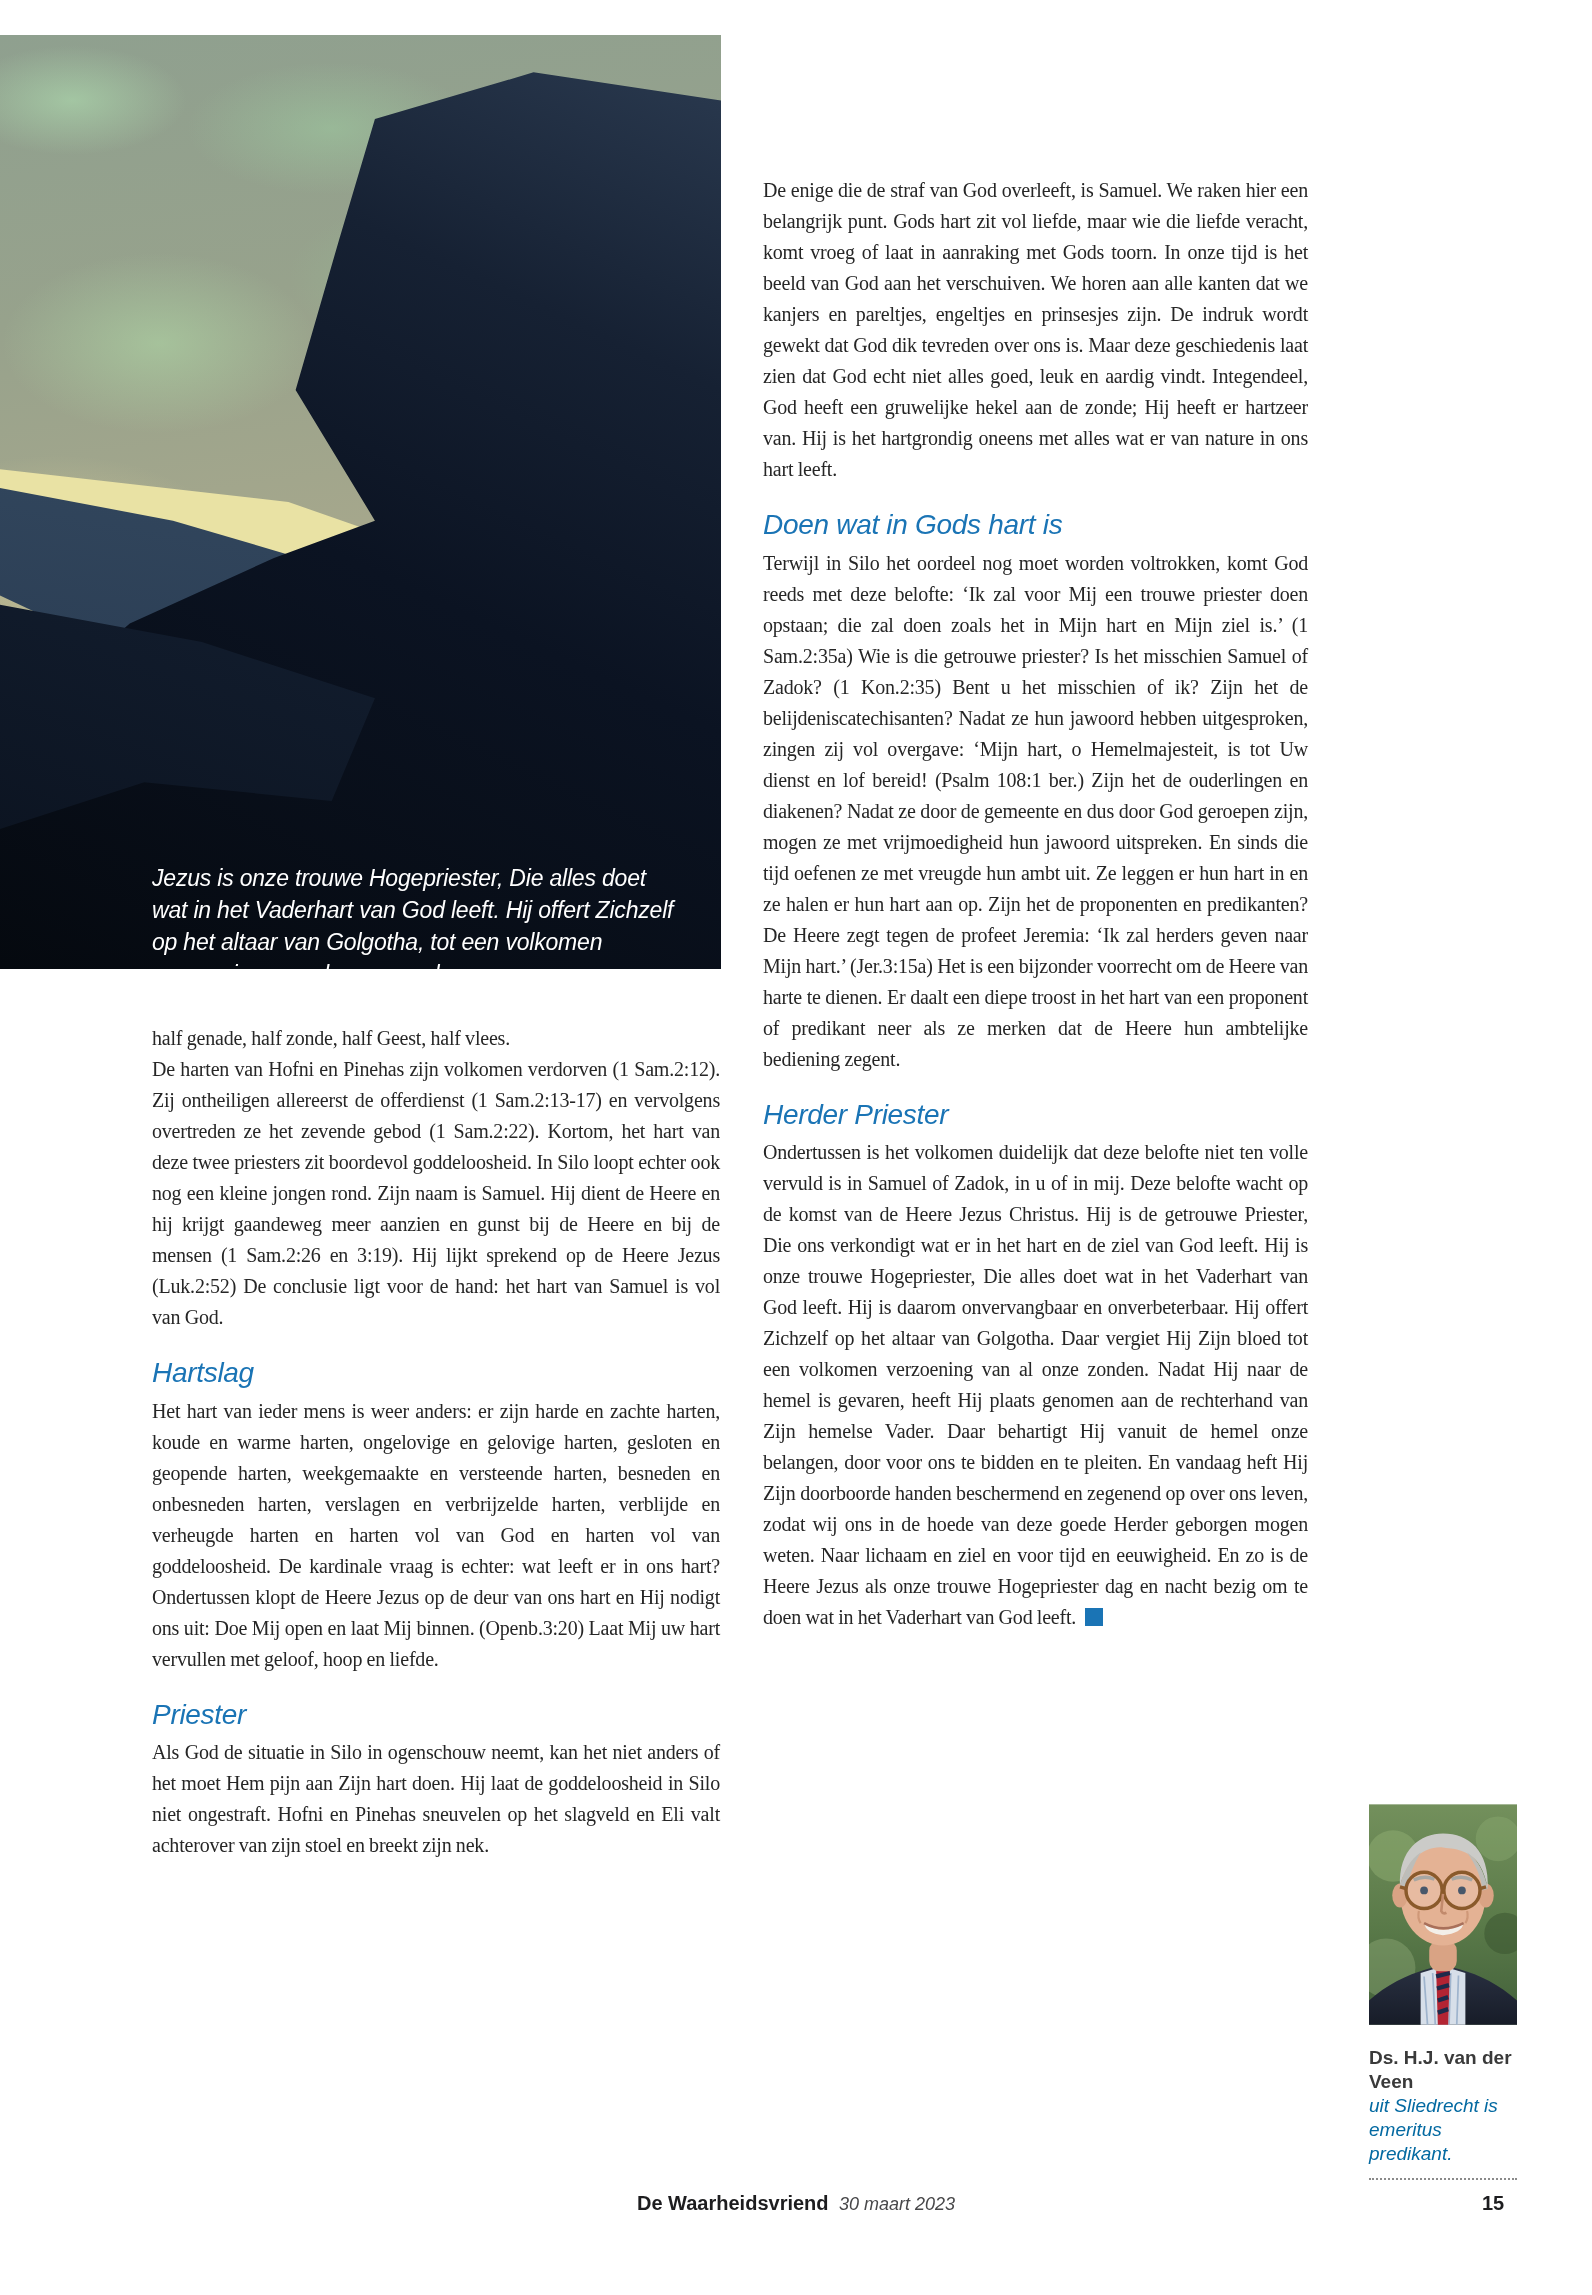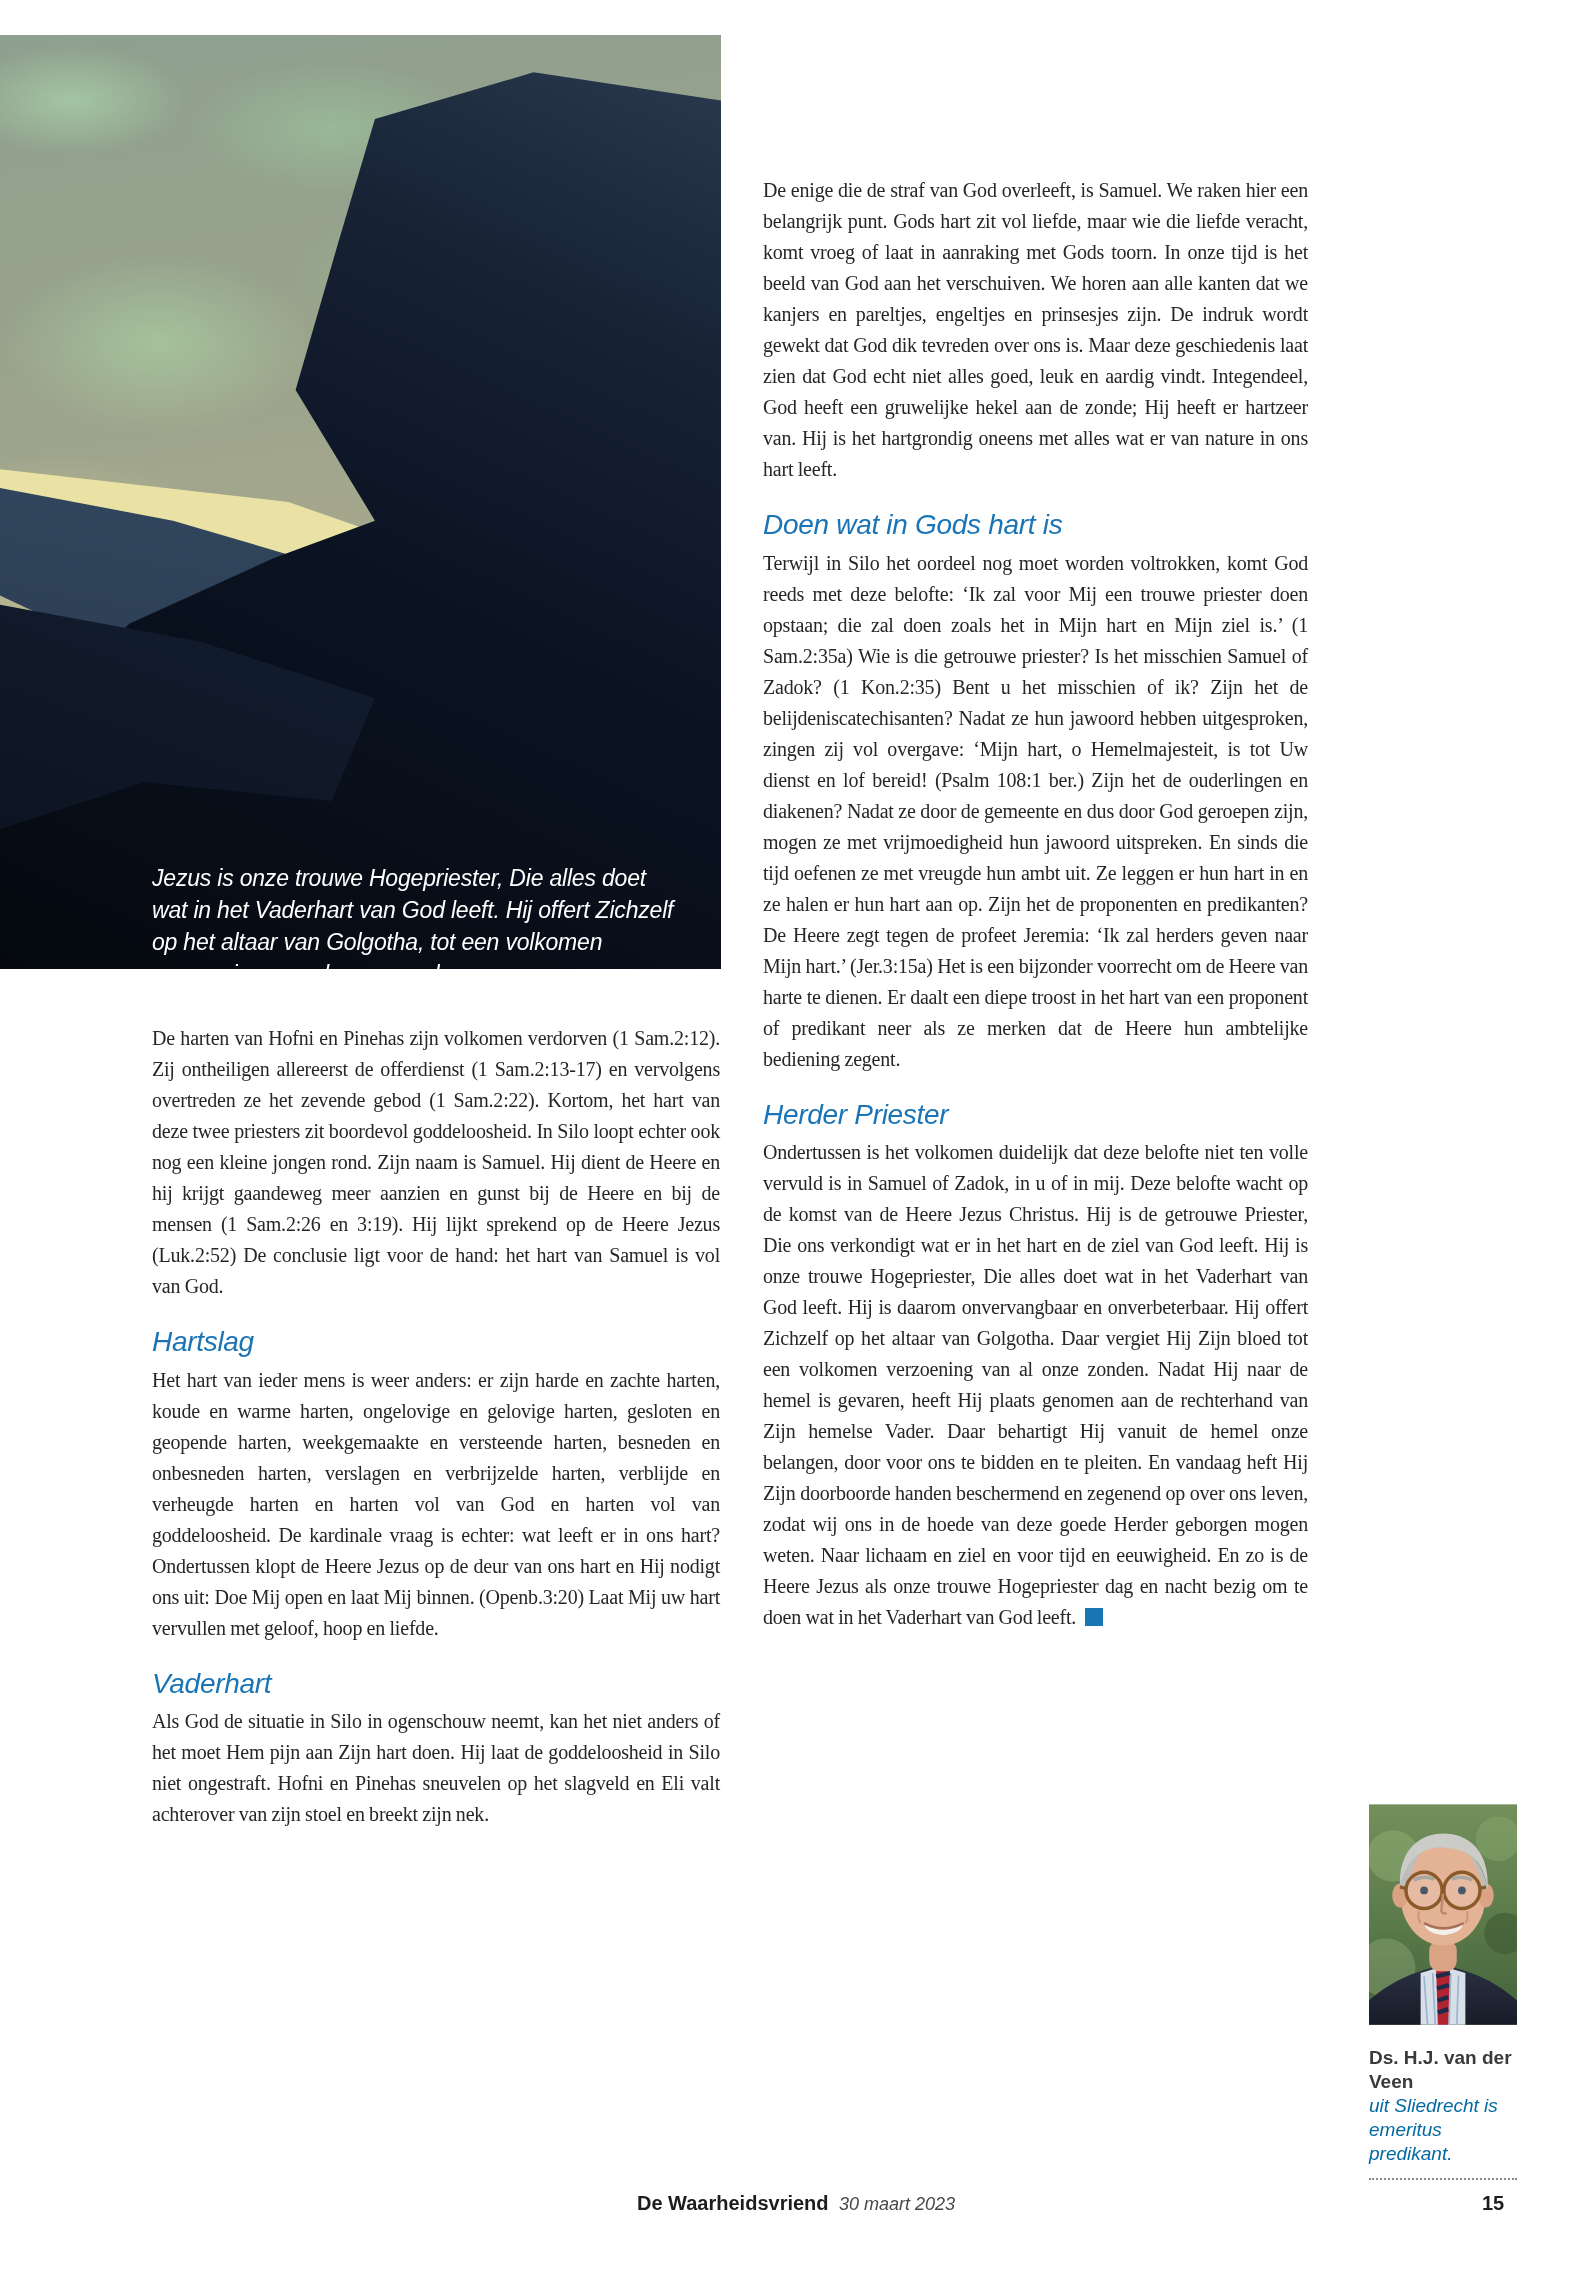--- a/index.html
+++ b/index.html
@@ -64,24 +64,25 @@
   <div class="hero">
     <div class="clouds"></div>
     <div class="wedge"></div>
     <div class="rock-ridge"></div>
     <div class="rock-big"></div>
     <div class="rock-low"></div>
     <div class="hero-caption">Jezus is onze trouwe Hogepriester, Die alles doet wat in het Vaderhart van God leeft. Hij offert Zichzelf op het altaar van Golgotha, tot een volkomen verzoening van al onze zonden.</div>
   </div>
 
   <div class="col col-left">
+    <p class="line-only">half genade, half zonde, half Geest, half vlees.</p>
     <p>De harten van Hofni en Pinehas zijn volkomen verdorven (1 Sam.2:12). Zij ontheiligen allereerst de offerdienst (1 Sam.2:13-17) en vervolgens overtreden ze het zevende gebod (1 Sam.2:22). Kortom, het hart van deze twee priesters zit boordevol goddeloosheid. In Silo loopt echter ook nog een kleine jongen rond. Zijn naam is Samuel. Hij dient de Heere en hij krijgt gaandeweg meer aanzien en gunst bij de Heere en bij de mensen (1 Sam.2:26 en 3:19). Hij lijkt sprekend op de Heere Jezus (Luk.2:52) De conclusie ligt voor de hand: het hart van Samuel is vol van God.</p>
     <h3>Hartslag</h3>
     <p>Het hart van ieder mens is weer anders: er zijn harde en zachte harten, koude en warme harten, ongelovige en gelovige harten, gesloten en geopende harten, weekgemaakte en versteende harten, besneden en onbesneden harten, verslagen en verbrijzelde harten, verblijde en verheugde harten en harten vol van God en harten vol van goddeloosheid. De kardinale vraag is echter: wat leeft er in ons hart? Ondertussen klopt de Heere Jezus op de deur van ons hart en Hij nodigt ons uit: Doe Mij open en laat Mij binnen. (Openb.3:20) Laat Mij uw hart vervullen met geloof, hoop en liefde.</p>
-    <h3>Vaderhart</h3>
+    <h3>Priester</h3>
     <p>Als God de situatie in Silo in ogenschouw neemt, kan het niet anders of het moet Hem pijn aan Zijn hart doen. Hij laat de goddeloosheid in Silo niet ongestraft. Hofni en Pinehas sneuvelen op het slagveld en Eli valt achterover van zijn stoel en breekt zijn nek.</p>
   </div>
 
   <div class="col col-right">
     <p>De enige die de straf van God overleeft, is Samuel. We raken hier een belangrijk punt. Gods hart zit vol liefde, maar wie die liefde veracht, komt vroeg of laat in aanraking met Gods toorn. In onze tijd is het beeld van God aan het verschuiven. We horen aan alle kanten dat we kanjers en pareltjes, engeltjes en prinsesjes zijn. De indruk wordt gewekt dat God dik tevreden over ons is. Maar deze geschiedenis laat zien dat God echt niet alles goed, leuk en aardig vindt. Integendeel, God heeft een gruwelijke hekel aan de zonde; Hij heeft er hartzeer van. Hij is het hartgrondig oneens met alles wat er van nature in ons hart leeft.</p>
     <h3>Doen wat in Gods hart is</h3>
     <p>Terwijl in Silo het oordeel nog moet worden voltrokken, komt God reeds met deze belofte: ‘Ik zal voor Mij een trouwe priester doen opstaan; die zal doen zoals het in Mijn hart en Mijn ziel is.’ (1 Sam.2:35a) Wie is die getrouwe priester? Is het misschien Samuel of Zadok? (1 Kon.2:35) Bent u het misschien of ik? Zijn het de belijdeniscatechisanten? Nadat ze hun jawoord hebben uitgesproken, zingen zij vol overgave: ‘Mijn hart, o Hemelmajesteit, is tot Uw dienst en lof bereid! (Psalm 108:1 ber.) Zijn het de ouderlingen en diakenen? Nadat ze door de gemeente en dus door God geroepen zijn, mogen ze met vrijmoedigheid hun jawoord uitspreken. En sinds die tijd oefenen ze met vreugde hun ambt uit. Ze leggen er hun hart in en ze halen er hun hart aan op. Zijn het de proponenten en predikanten? De Heere zegt tegen de profeet Jeremia: ‘Ik zal herders geven naar Mijn hart.’ (Jer.3:15a) Het is een bijzonder voorrecht om de Heere van harte te dienen. Er daalt een diepe troost in het hart van een proponent of predikant neer als ze merken dat de Heere hun ambtelijke bediening zegent.</p>
     <h3>Herder Priester</h3>
     <p><span>Ondertussen is het volkomen duidelijk dat deze belofte niet ten volle vervuld is in Samuel of Zadok, in u of in mij. Deze belofte wacht op de komst van de Heere Jezus Christus. Hij is de getrouwe Priester, Die ons verkondigt wat er in het hart en de ziel van God leeft. Hij is onze trouwe Hogepriester, Die alles doet wat in het Vaderhart van God leeft. Hij is daarom onvervangbaar en onverbeterbaar. Hij offert Zichzelf op het altaar van Golgotha. Daar vergiet Hij Zijn bloed tot een volkomen verzoening van al onze zonden. Nadat Hij naar de hemel is gevaren, heeft Hij plaats genomen aan de rechterhand van Zijn hemelse Vader. Daar behartigt Hij vanuit de hemel onze belangen, door voor ons te bidden en te pleiten. En vandaag heft Hij Zijn doorboorde handen beschermend en zegenend op over ons leven, zodat wij ons in de hoede van deze goede Herder geborgen mogen weten. Naar lichaam en ziel en voor tijd en eeuwigheid. En zo is de Heere Jezus als onze trouwe Hogepriester dag en nacht bezig om te doen wat in het Vaderhart van God leeft.</span><span class="endmark"></span></p>
   </div>

